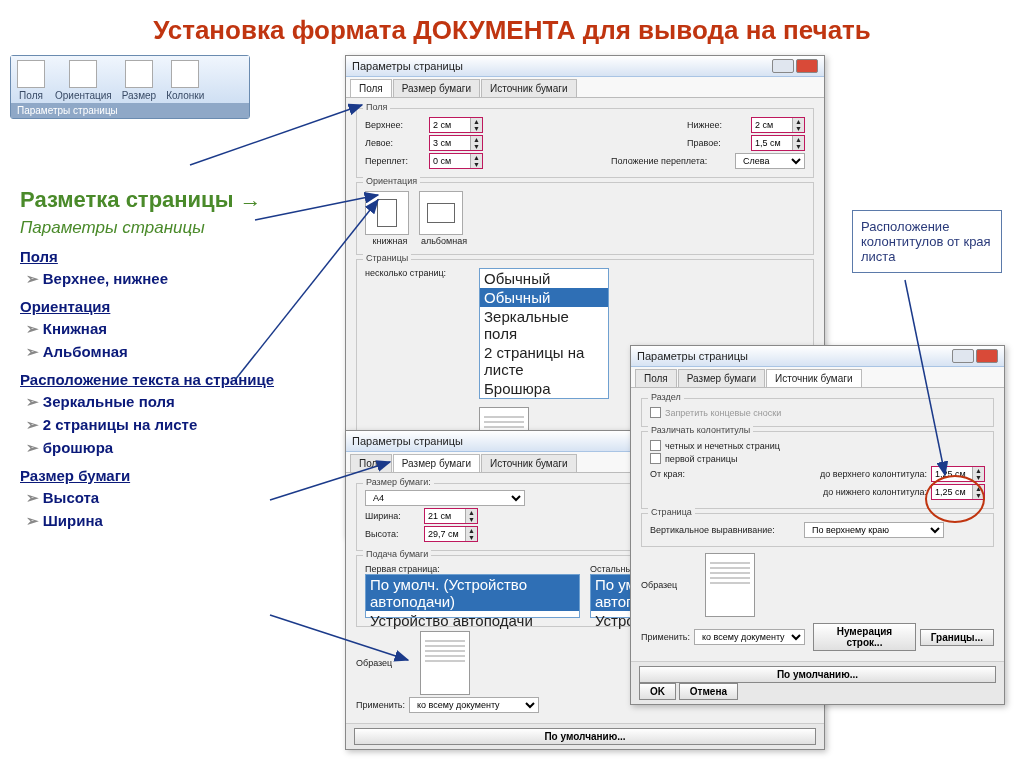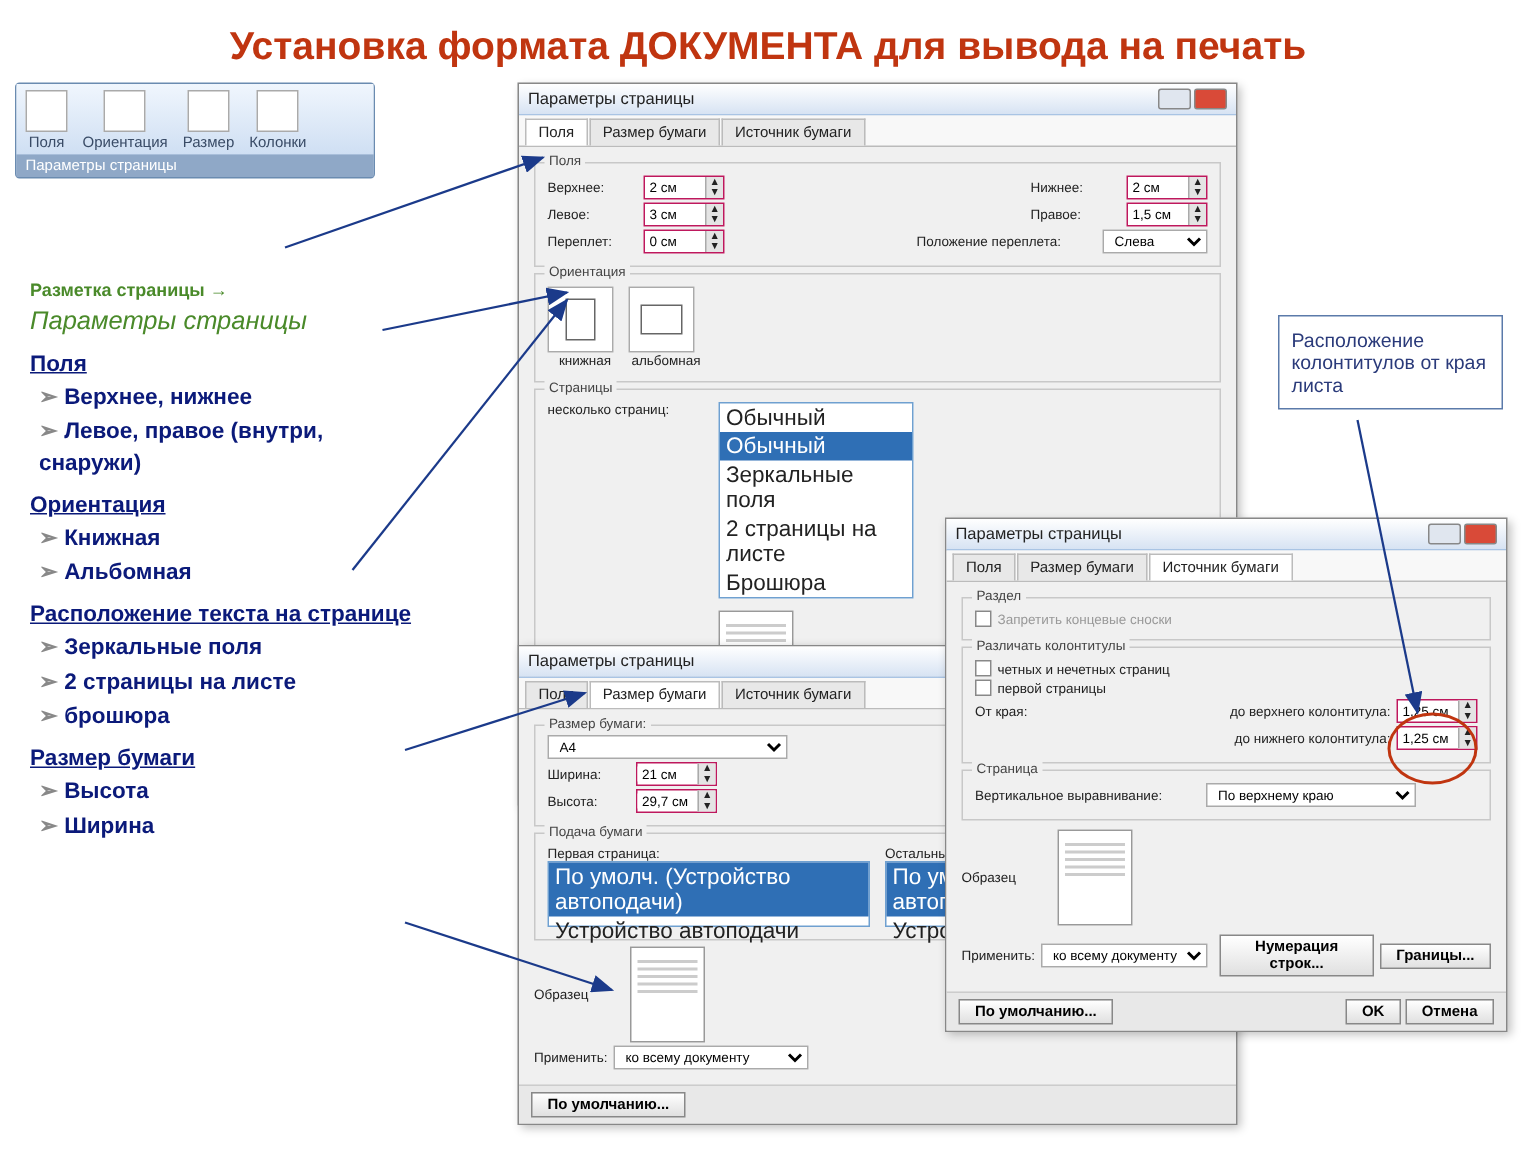--- a/index.html
+++ b/index.html
@@ -10,21 +10,21 @@
 
 .ribbon-tab{position:absolute;left:10px;top:55px;width:240px;background:linear-gradient(#d0dff0,#a9c4e4);border:1px solid #6a8bb0;border-radius:3px;}
 .ribbon-tab-top{background:#eef4fb;border-bottom:1px solid #a9c4e4;padding:3px 8px;font-size:11px;color:#394b66;}
 .ribbon-body{display:flex;padding:4px 6px 2px;gap:10px;background:linear-gradient(#f0f6fd,#cfdff3);}
 .ribbon-btn{display:flex;flex-direction:column;align-items:center;font-size:10px;color:#394b66;cursor:pointer;}
 .ribbon-icon{width:28px;height:28px;background:#fff;border:1px solid #aaa;margin-bottom:2px;}
 .ribbon-footer{background:#8fa8c7;color:#fff;font-size:10px;padding:2px 6px;}
 
 
 .left-col{position:absolute;left:20px;top:185px;width:255px;font-size:15px;line-height:1.4;}
-.grn{color:#4a8a2a;font-weight:bold;font-size:12px;}
+.grn{color:#4a8a2a;font-weight:bold;font-size:22px;}
 .grn-it{color:#4a8a2a;font-style:italic;font-size:17px;}
 .u-head{text-decoration:underline;font-weight:bold;color:#0b1a7a;margin-top:6px;}
 .left-col ul{list-style:none;margin-left:6px;}
 .left-col li{color:#0b1a7a;font-weight:bold;padding:1px 0;}
 .left-col li::before{content:"➢ ";color:#888;}
 
 
 .dlg{position:absolute;background:#f0f0f0;border:1px solid #888;box-shadow:2px 2px 6px rgba(0,0,0,0.25);font-size:10px;color:#222;}
 .dlg-title{background:linear-gradient(#fff,#d7e3f3);border-bottom:1px solid #a9c4e4;padding:3px 6px;font-size:11px;display:flex;justify-content:space-between;align-items:center;}
 .dlg-title .wbtns{display:flex;gap:2px;}
@@ -36,21 +36,21 @@
 .dlg-body{padding:6px 10px 8px;background:#f0f0f0;}
 .grp{border:1px solid #c8c8c8;padding:6px 8px;margin:4px 0;position:relative;}
 .grp-t{position:absolute;top:-7px;left:6px;background:#f0f0f0;padding:0 3px;font-size:9px;color:#444;}
 .row{display:flex;align-items:center;gap:4px;margin:2px 0;}
 .lbl{font-size:9px;color:#222;}
 .spin{display:flex;align-items:center;border:1px solid #be185d;background:#fff;height:16px;}
 .spin input{border:none;width:40px;font-size:9px;padding:0 3px;outline:none;}
 .spin-b{width:12px;background:#e4e4e4;border-left:1px solid #aaa;text-align:center;font-size:7px;line-height:7px;}
 .sel{border:1px solid #aaa;background:#fff;font-size:9px;padding:1px 3px;height:16px;}
 .btn{border:1px solid #888;background:linear-gradient(#fff,#e0e0e0);padding:2px 10px;font-size:10px;cursor:pointer;font-weight:bold;}
-.dlg-foot{display:flex;justify-content:space-between;padding:4px 8px;border-top:1px solid #ccc;background:#e8e8e8;}
+.dlg-foot{display:flex;justify-content:space-between;padding:4px 8px;border-top:1px solid #ccc;background:#e8e8e8;flex-direction:column;}
 .orient-btn{width:44px;height:44px;border:1px solid #aaa;background:#fff;display:flex;align-items:center;justify-content:center;margin-right:6px;}
 .orient-pg{background:#fff;border:1px solid #666;}
 .drop-open{border:1px solid #6fa0d0;background:#fff;position:relative;}
 .drop-open div{padding:1px 4px;font-size:15px;}
 .drop-open .hi{background:#2f6fb5;color:#fff;}
 .preview{width:50px;height:64px;background:#fff;border:1px solid #999;padding:5px 4px;}
 .preview .ln{height:2px;background:#ccc;margin:3px 0;}
 
 
 .callout{position:absolute;right:22px;top:210px;width:150px;border:1px solid #5b7aaa;background:#fff;padding:8px;font-size:13px;color:#2a3a7a;}
@@ -88,21 +88,20 @@
   </div>
   <div class="ribbon-footer">Параметры страницы</div>
 </div>
 
 <div class="left-col">
   <div class="grn">Разметка страницы →</div>
   <div class="grn-it">Параметры страницы</div>
   <div class="u-head">Поля</div>
   <ul>
       <li>Верхнее, нижнее</li>
-      <li>Левое, правое (внутри, снаружи)</li>
     </ul>
   <div class="u-head">Ориентация</div>
   <ul>
       <li>Книжная</li>
       <li>Альбомная</li>
     </ul>
   <div class="u-head">Расположение текста на странице</div>
   <ul>
       <li>Зеркальные поля</li>
       <li>2 страницы на листе</li>

